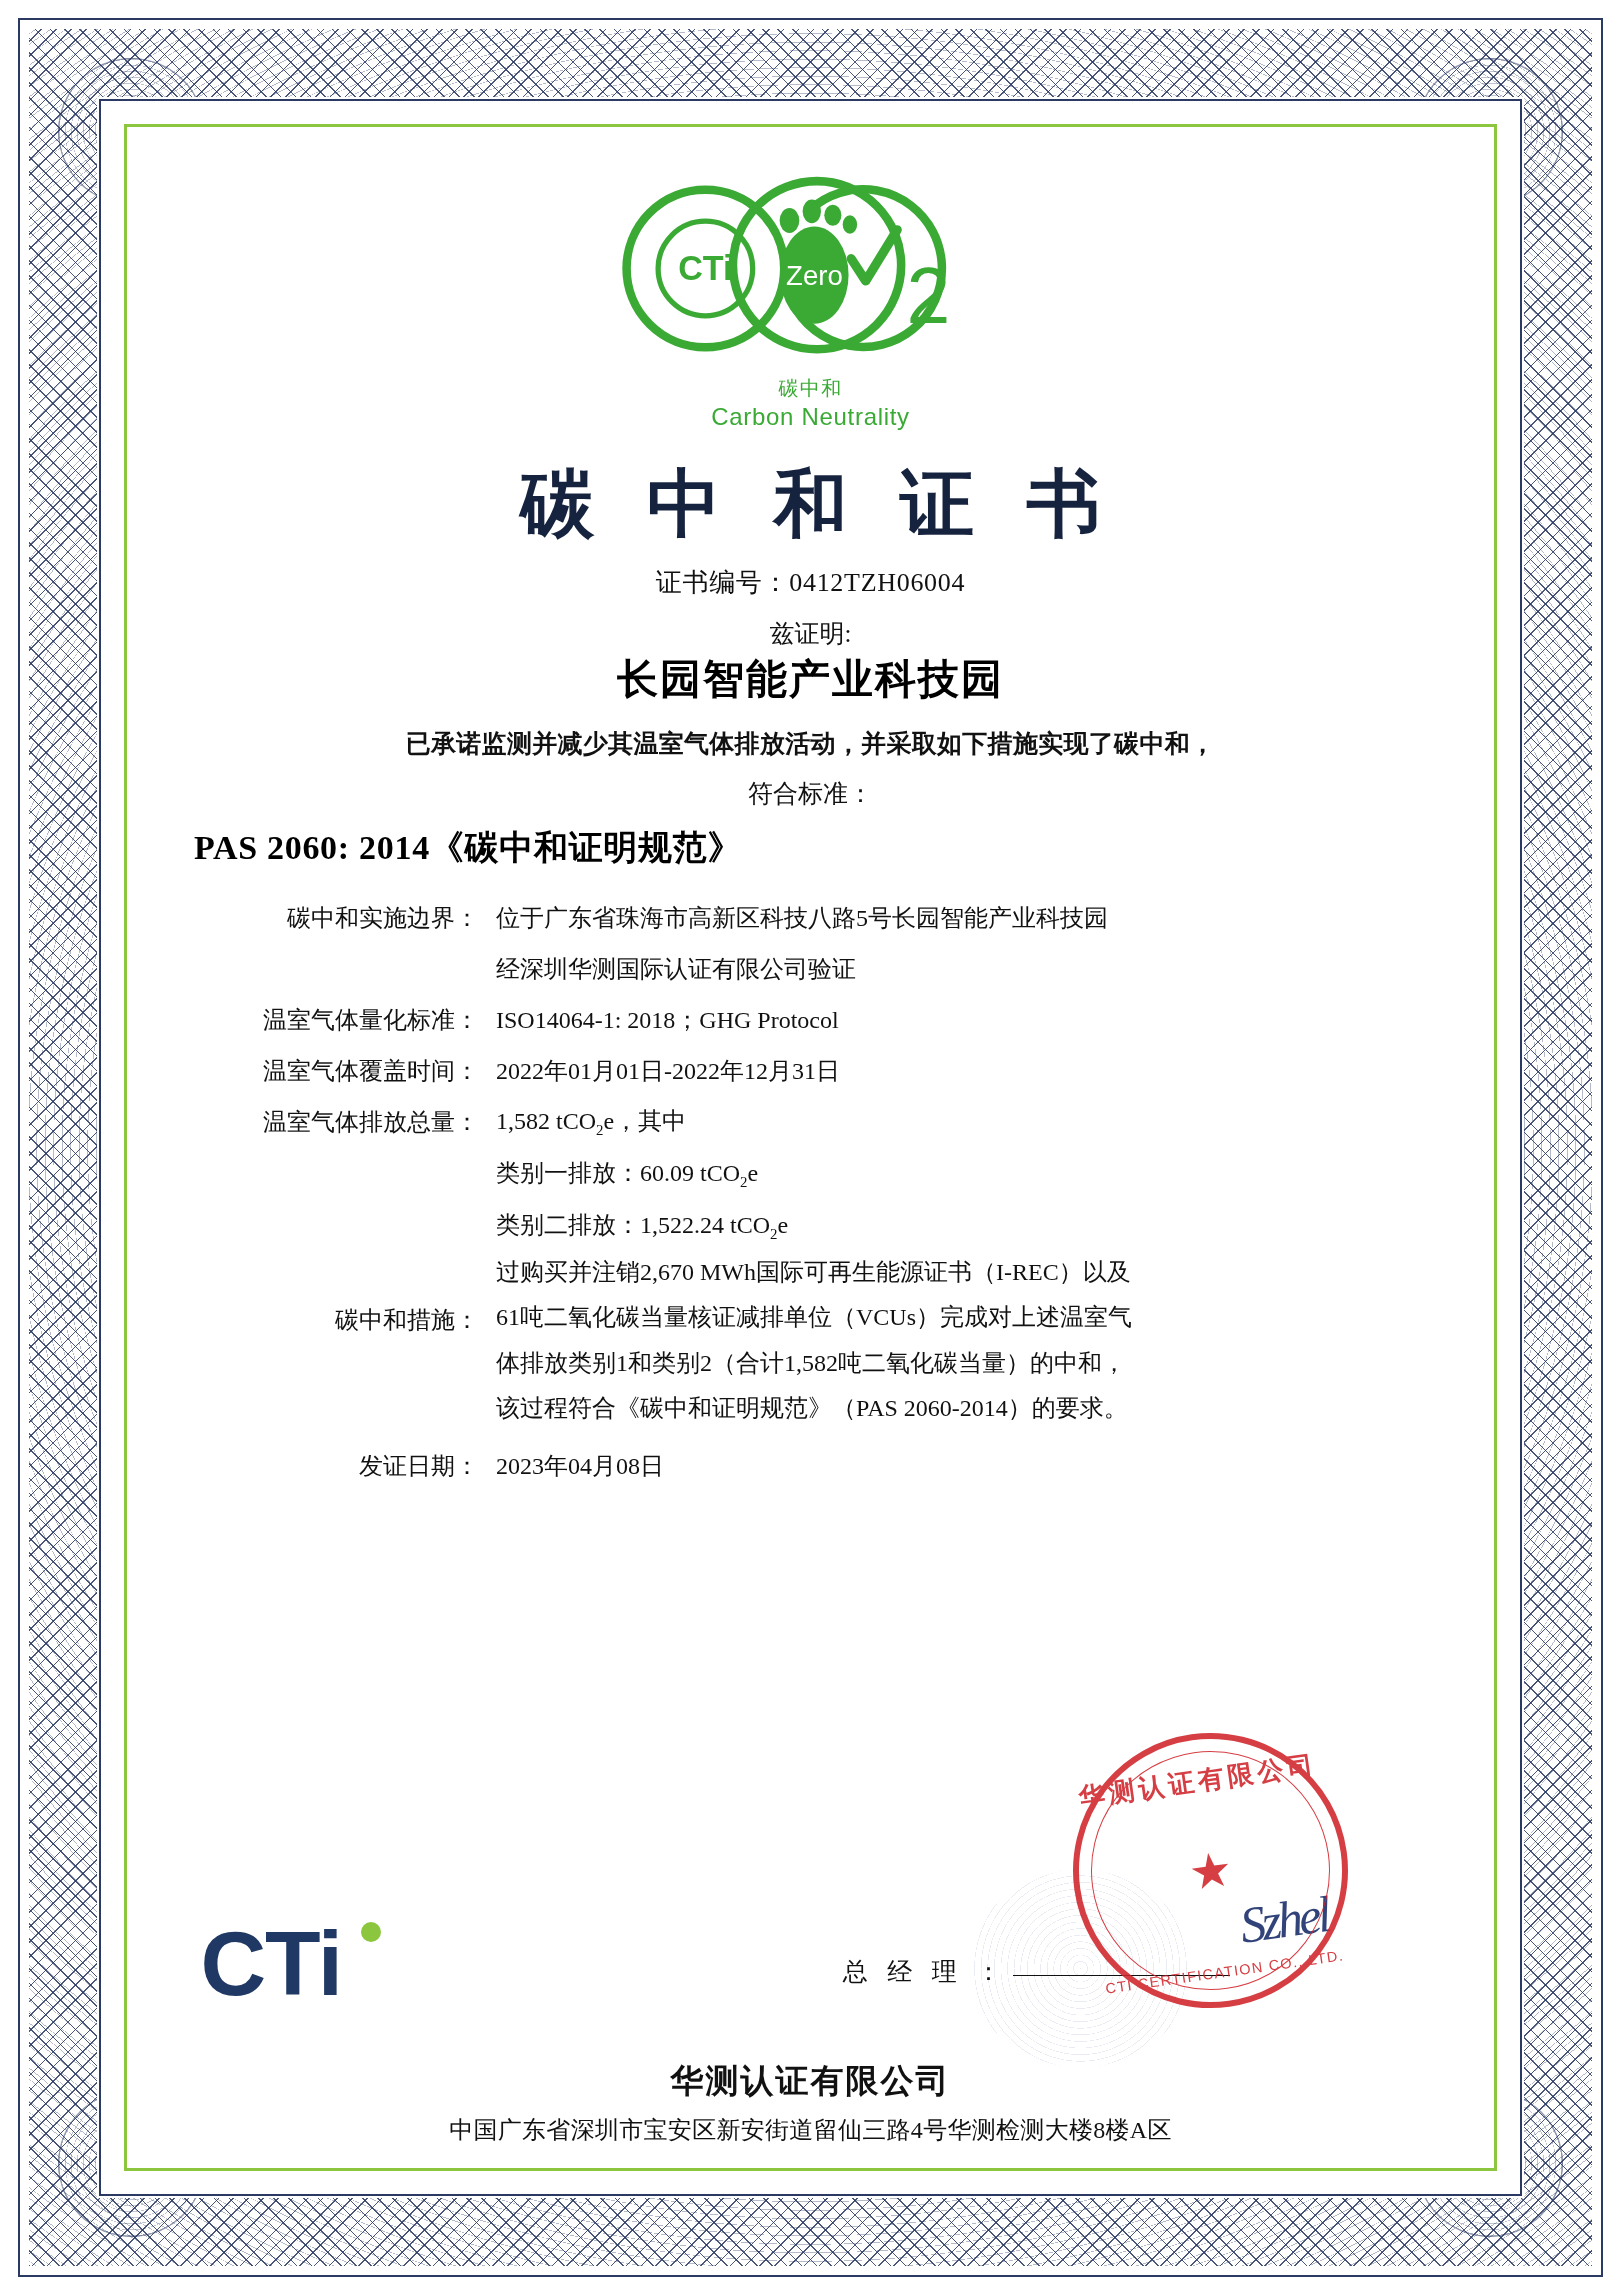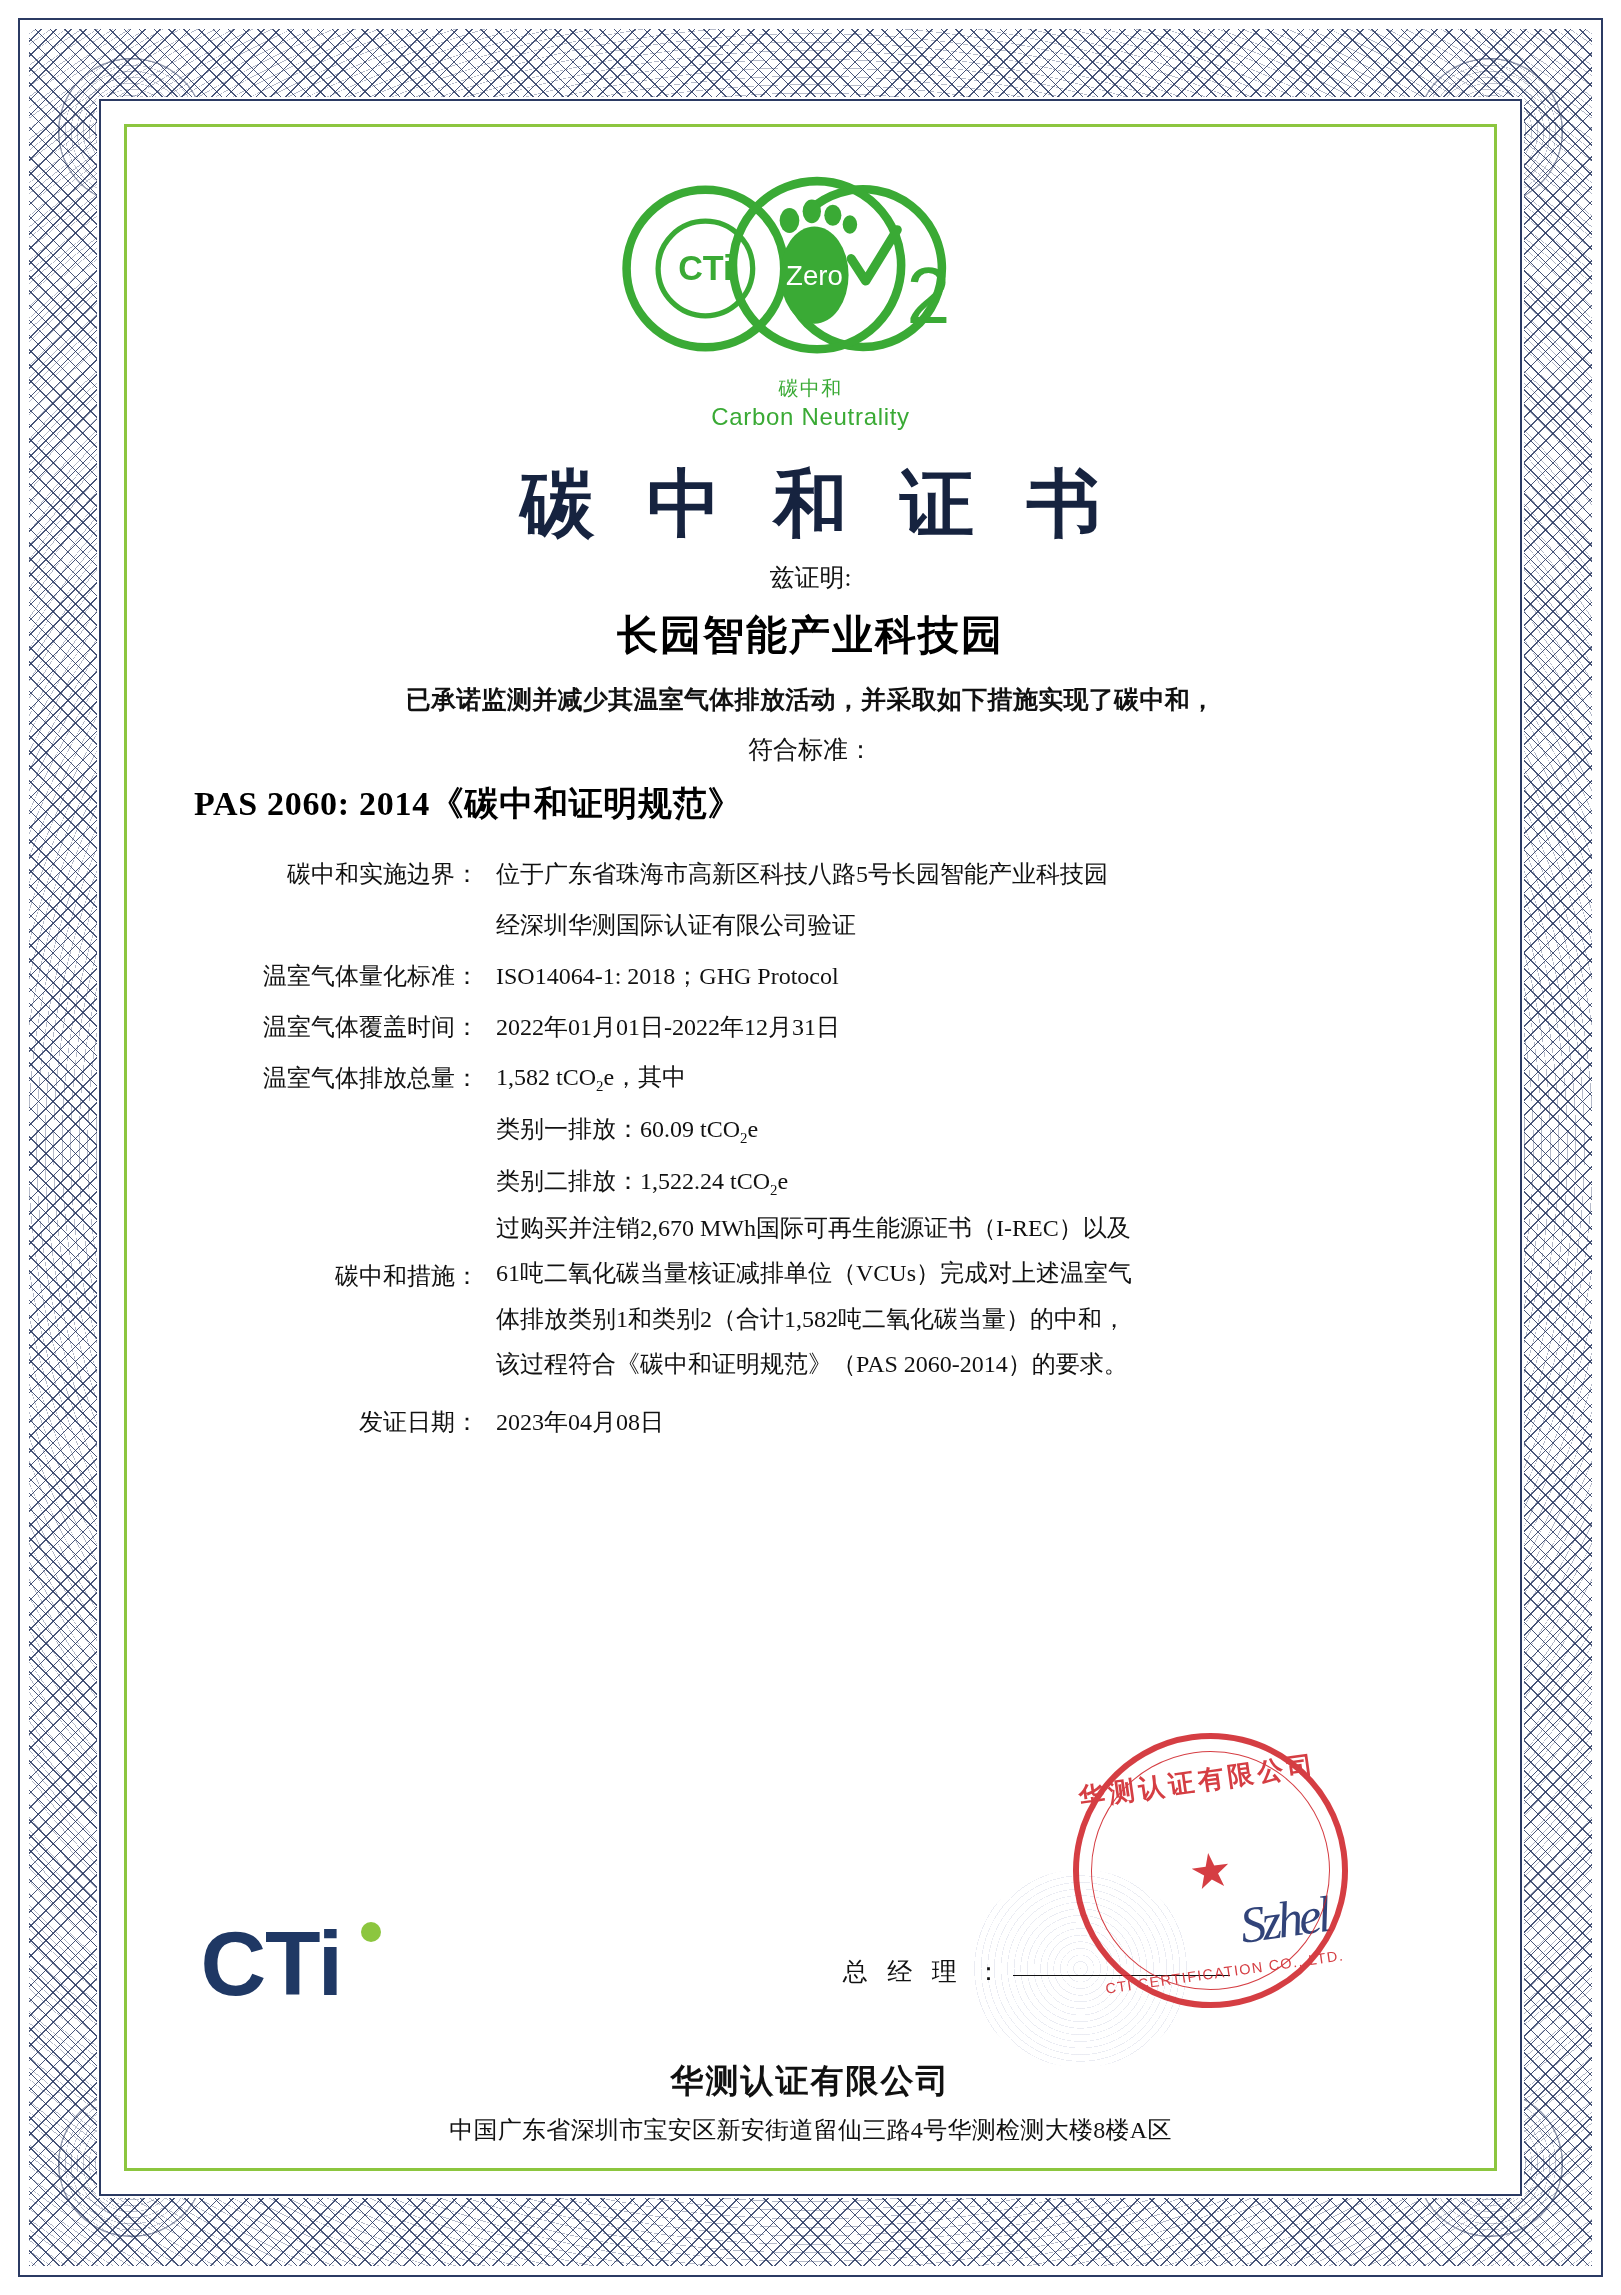--- a/index.html
+++ b/index.html
@@ -121,21 +121,21 @@
   .cert-no {
     text-align: center;
     font-size: 26px;
     color: #111;
     margin: 10.5px 0 17px 0;
     letter-spacing: 0.7px;
   }
   .hereby {
     text-align: center;
     font-size: 25px;
-    margin-bottom: 14px;
+    margin-bottom: 2px;
   }
   .company-name {
     text-align: center;
     font-size: 41px;
     font-weight: bold;
     letter-spacing: 2px;
     margin-bottom: 20px;
     color: #000;
   }
   .statement {
@@ -354,20 +354,21 @@
           <path d="M352,150 l22,34 l48,-78" fill="none" stroke="#3aaa35" stroke-width="14" stroke-linecap="round" stroke-linejoin="round"></path>
 
           <text x="436" y="248" font-family="Liberation Sans, sans-serif" font-size="120" fill="#3aaa35">2</text>
         </svg>
       </div>
       <div class="logo-cn">碳中和</div>
       <div class="logo-en">Carbon Neutrality</div>
     </div>
 
     <div class="cert-title">碳 中 和 证 书</div>
+    <div class="cert-no">证书编号：0412TZH06004</div>
     <div class="hereby">兹证明:</div>
     <div class="company-name">长园智能产业科技园</div>
     <div class="statement">已承诺监测并减少其温室气体排放活动，并采取如下措施实现了碳中和，</div>
     <div class="standard-label">符合标准：</div>
     <div class="standard-name">PAS 2060: 2014《碳中和证明规范》</div>
 
     <div class="fields">
 
       <div class="row">
         <div class="label">碳中和实施边界：</div>

